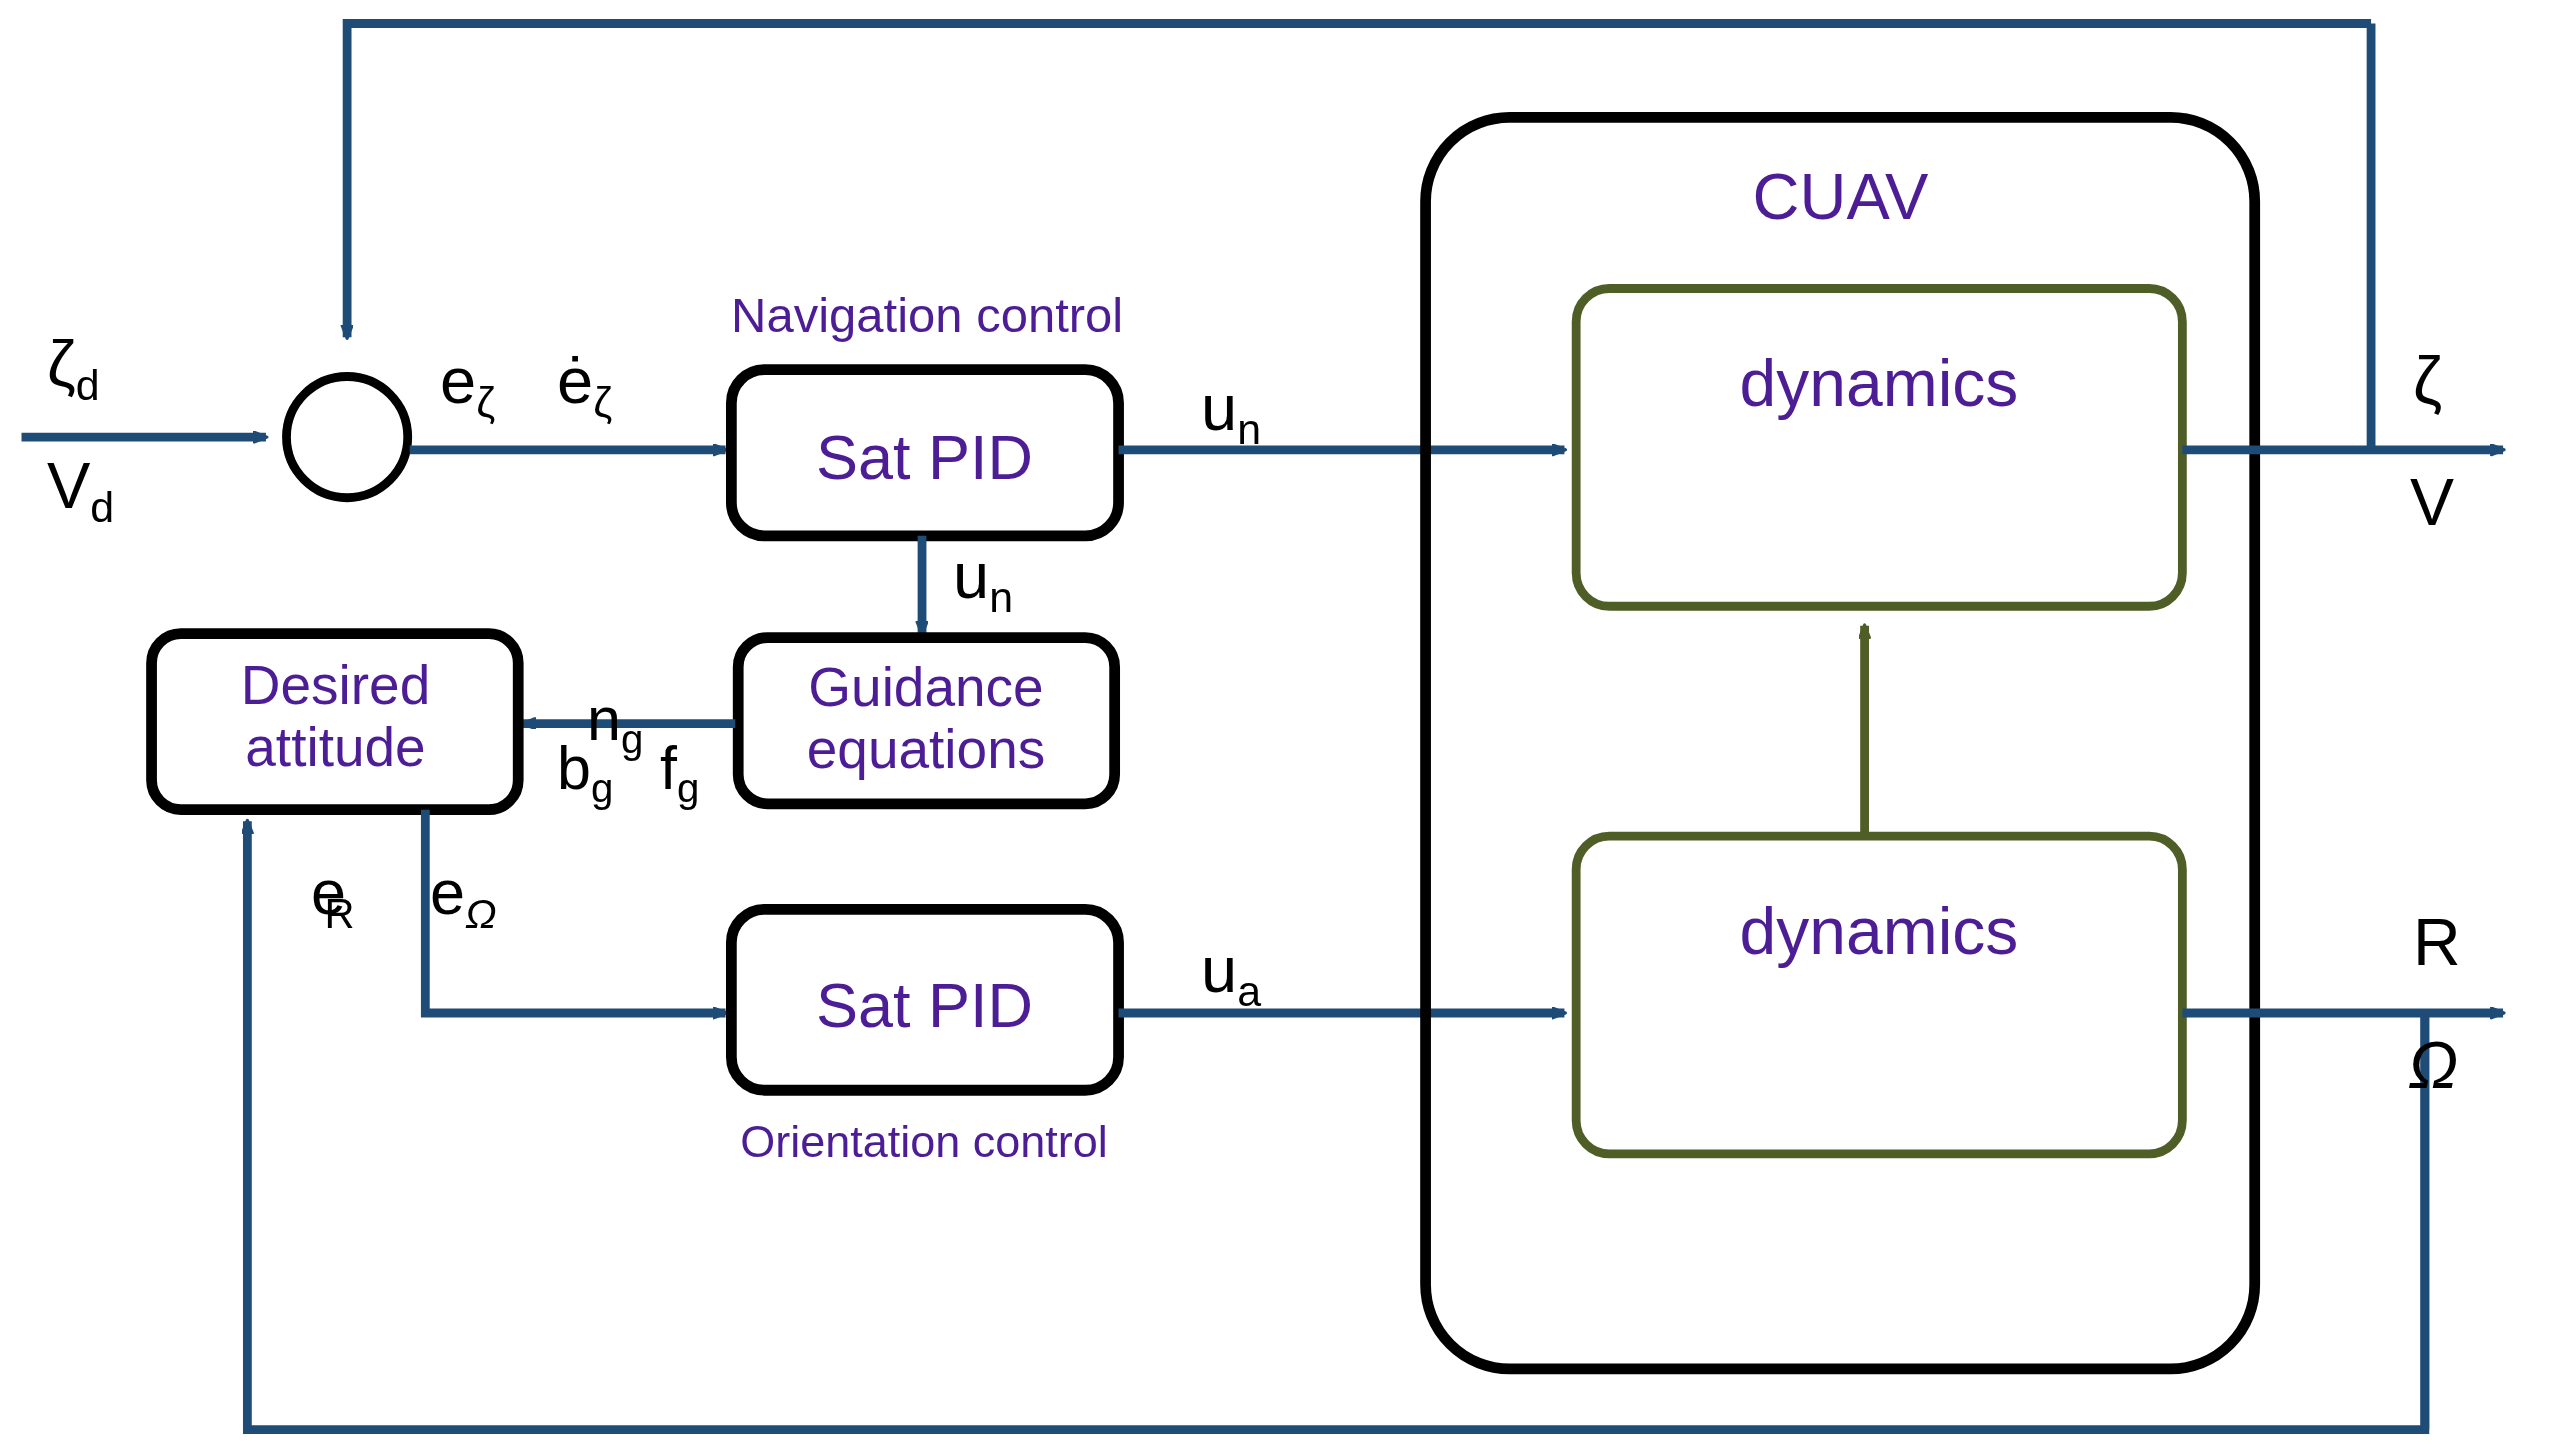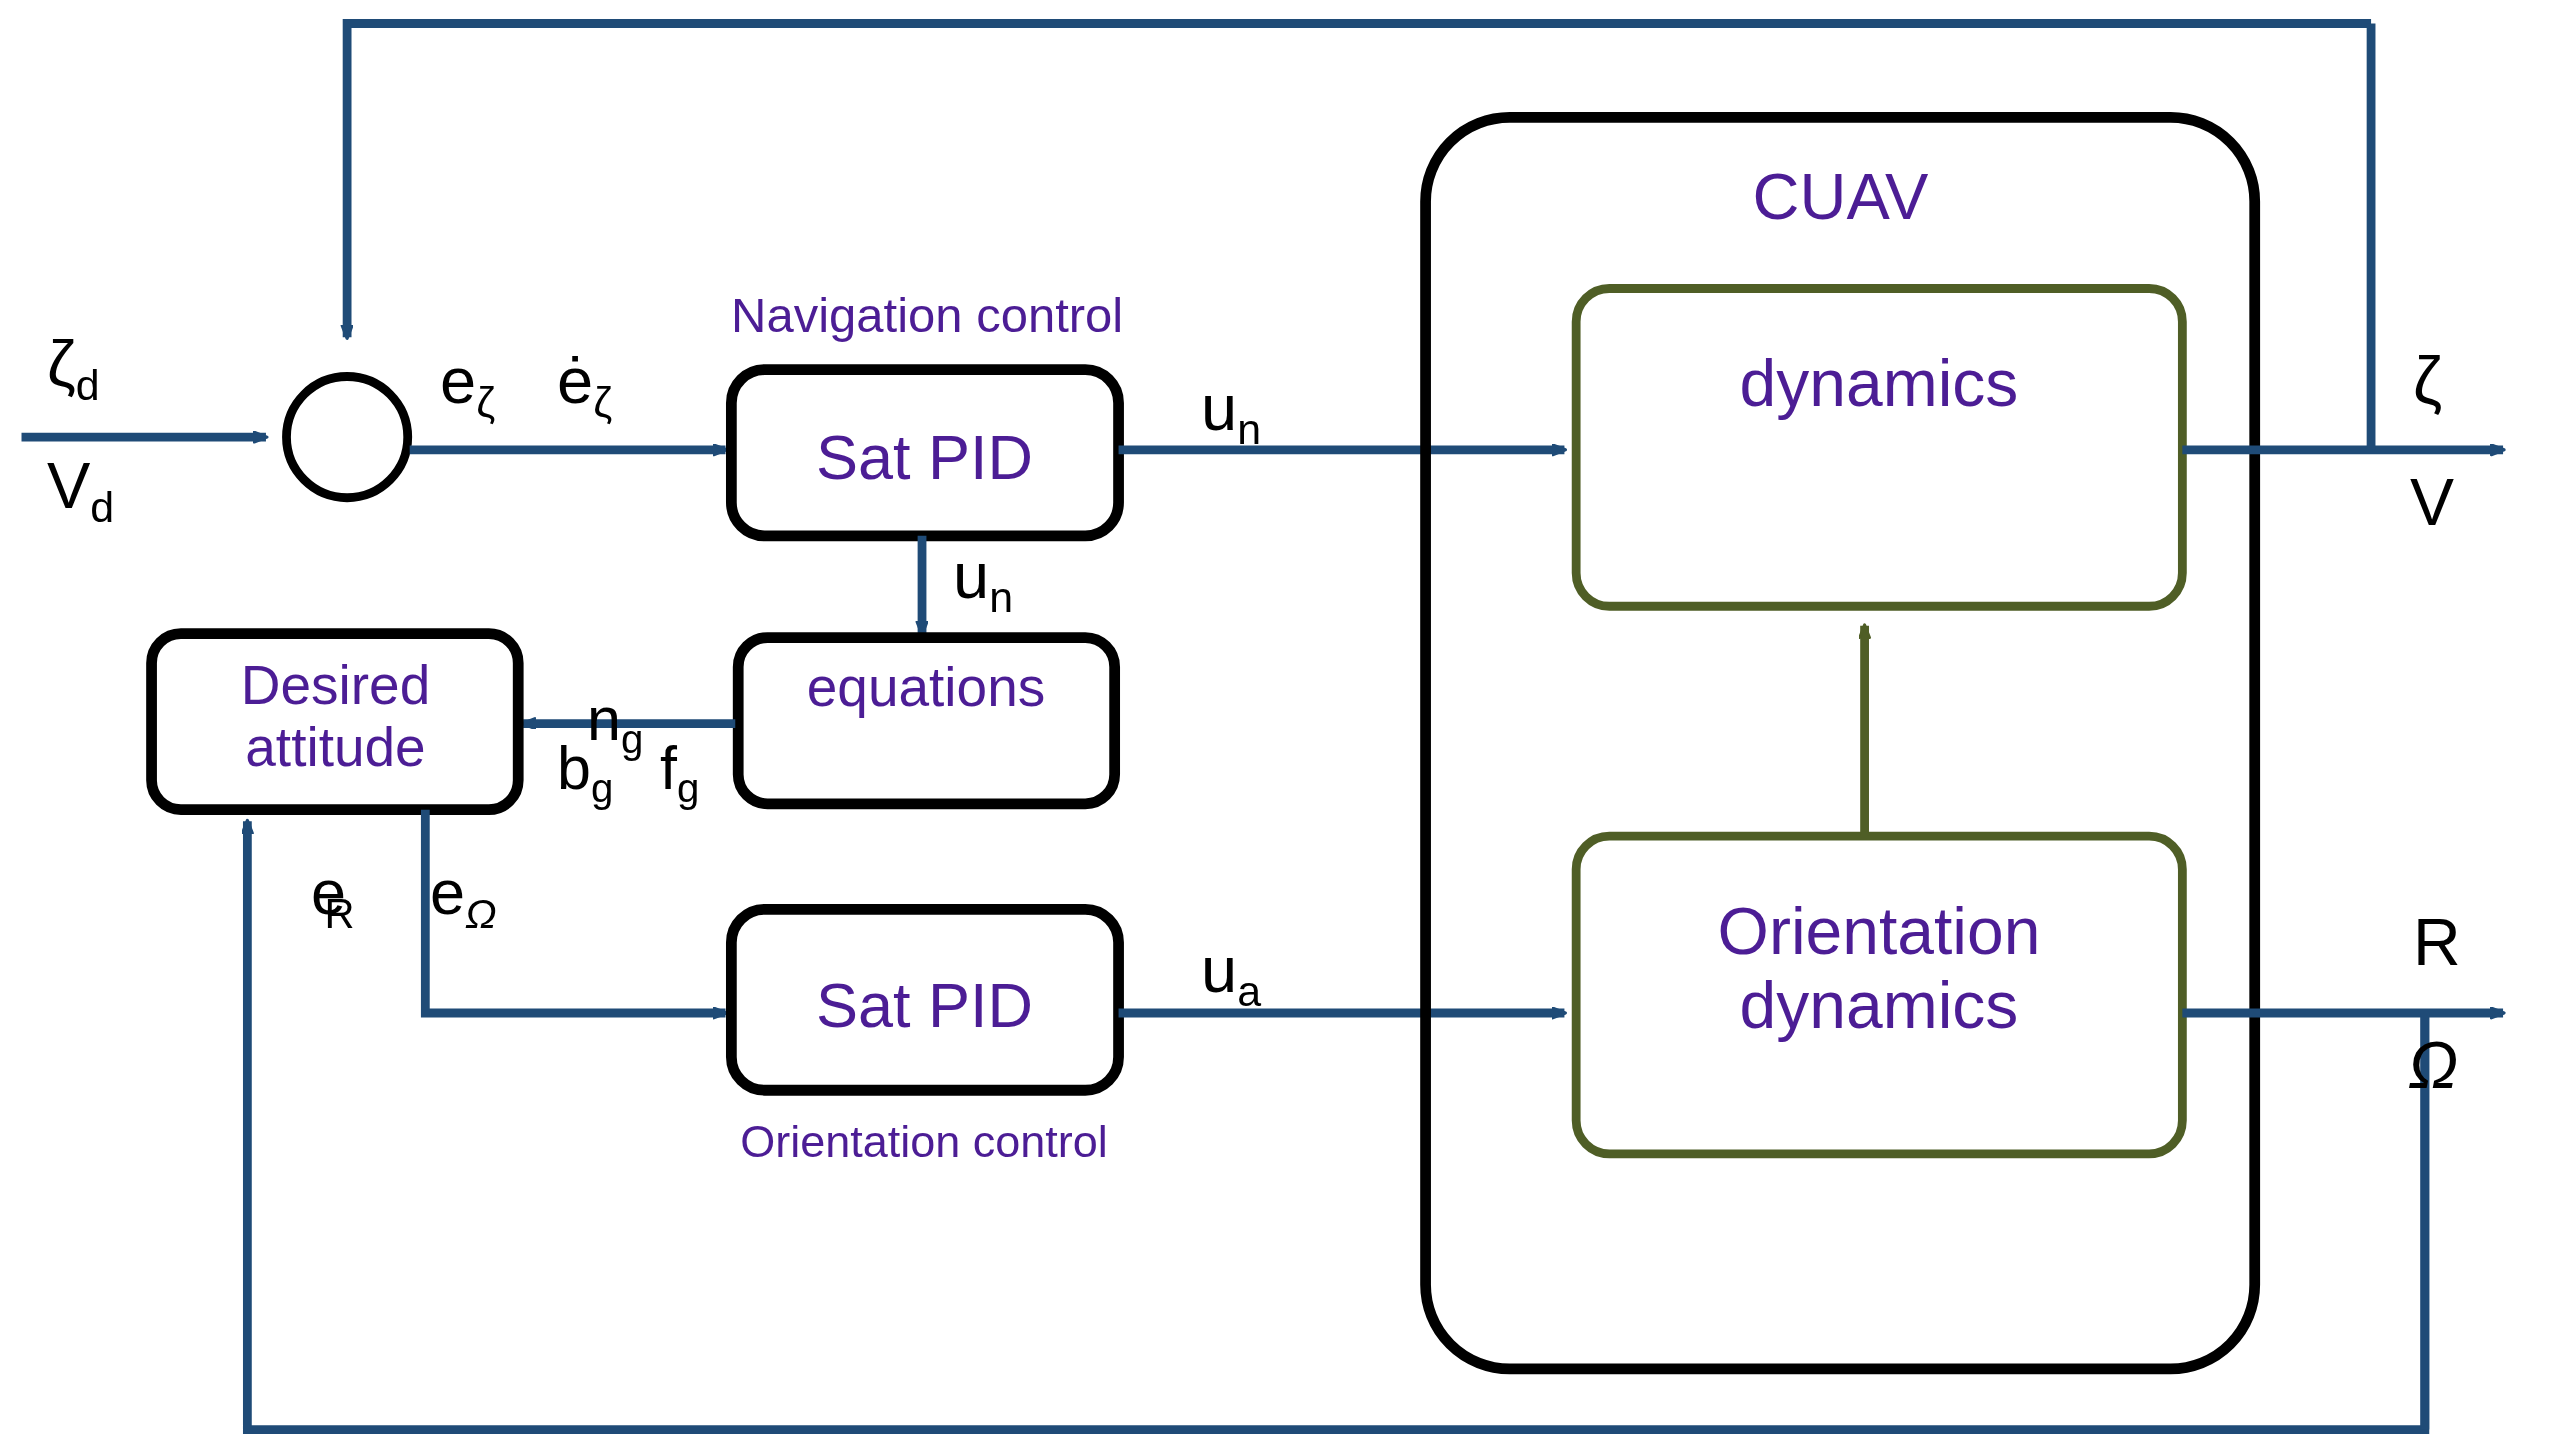--- a/index.html
+++ b/index.html
@@ -146,20 +146,21 @@
 
   <div class="lbl" style="left:1201px; top:375px; font-size:65px;">
     <span>u</span><span class="sub">n</span>
   </div>
 
   <div class="lbl" style="left:953px; top:543px; font-size:65px;">
     <span>u</span><span class="sub">n</span>
   </div>
 
   <div class="boxlabel" style="left:738px; top:657px; width:376px; font-size:55px;">
+    <span class="stack2">Guidance</span>
     <span class="stack2">equations</span>
   </div>
 
   <div class="lbl" style="left:587px; top:641px; font-size:61px;margin-top:48px;">
     <span>n</span><span class="sub">g</span>
   </div>
 
   <div class="lbl" style="left:557px; top:738px; font-size:61px;">
     <span>b</span><span class="sub">g</span>
   </div>
@@ -186,21 +187,20 @@
     <span>u</span><span class="sub">a</span>
   </div>
 
   <div class="boxlabel" style="left:1426px; top:161px; width:829px; font-size:65px;">CUAV</div>
 
   <div class="boxlabel" style="left:1576px; top:347px; width:606px; font-size:66px;">
     <span class="stack2">dynamics</span>
   </div>
 
   <div class="boxlabel" style="left:1576px; top:895px; width:606px; font-size:66px;">
-    <span class="stack2">Orientation</span>
     <span class="stack2">dynamics</span>
   </div>
 
   <div class="lbl" style="left:2413px; top:347px; font-size:66px;">ζ</div>
   <div class="lbl" style="left:2410px; top:469px; font-size:66px;">V</div>
   <div class="lbl" style="left:2413px; top:909px; font-size:66px;">R</div>
   <div class="lbl" style="left:2408px; top:1032px; font-size:66px; font-style:italic;">Ω</div>
 
 </div>
 

